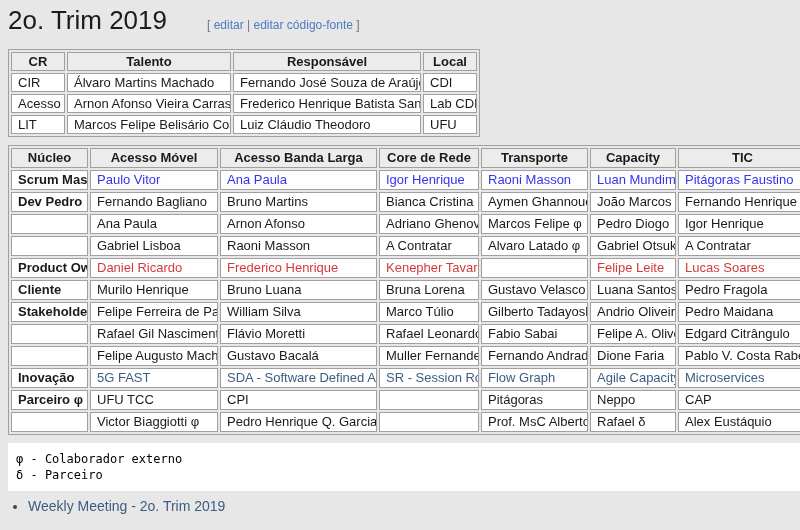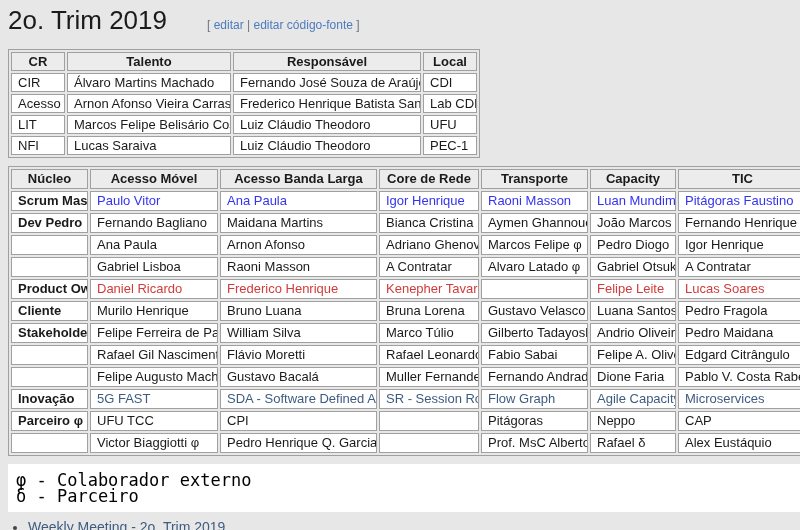--- a/index.html
+++ b/index.html
@@ -44,21 +44,21 @@
   .rl{font-weight:700;}
   a{text-decoration:none;cursor:pointer;}
   .lb{color:var(--link-blue);}
   .lr{color:var(--link-red);}
   .ls{color:var(--link-steel);}
   pre{
     margin:8px 0 0 8px;
     background:#fff;
     padding:8px 0 8px 8px;
     font-family:"DejaVu Sans Mono","Liberation Mono",monospace;
-    font-size:17px;line-height:16px;color:#000;
+    font-size:12px;line-height:16px;color:#000;
   }
   ul.links{margin:7px 0 0 10px;padding-left:18px;}
   ul.links li{font-size:14px;color:#444;}
 </style>
 </head>
 <body>
 
 <h1><span>2o. Trim 2019</span><span class="editsection"><span class="br">[</span> <a>editar</a> <span class="br">|</span> <a>editar código-fonte</a> <span class="br">]</span></span></h1>
 
 <table class="t1">
@@ -85,26 +85,20 @@
     <td>Acesso BL</td>
     <td>Arnon Afonso Vieira Carrasco</td>
     <td>Frederico Henrique Batista Santos</td>
     <td>Lab CDI</td>
   </tr>
   <tr>
     <td>LIT</td>
     <td>Marcos Felipe Belisário Costa φ</td>
     <td>Luiz Cláudio Theodoro</td>
     <td>UFU</td>
-  </tr>
-  <tr>
-    <td>NFI</td>
-    <td>Lucas Saraiva</td>
-    <td>Luiz Cláudio Theodoro</td>
-    <td>PEC-1</td>
   </tr>
 </tbody>
   </table>
 
 <table class="t2">
   <colgroup>
       <col style="width:77px">
       <col style="width:128px">
       <col style="width:157px">
       <col style="width:100px">
@@ -127,21 +121,21 @@
     <td><a class="lb">Paulo Vitor</a></td>
     <td><a class="lb">Ana Paula</a></td>
     <td><a class="lb">Igor Henrique</a></td>
     <td><a class="lb">Raoni Masson</a></td>
     <td><a class="lb">Luan Mundim</a></td>
     <td><a class="lb">Pitágoras Faustino</a></td>
   </tr>
   <tr>
     <td class="rl">Dev Pedro</td>
     <td>Fernando Bagliano</td>
-    <td>Maidana Martins</td>
+    <td>Bruno Martins</td>
     <td>Bianca Cristina</td>
     <td>Aymen Ghannouchi</td>
     <td>João Marcos</td>
     <td>Fernando Henrique</td>
   </tr>
   <tr>
     <td class="rl"></td>
     <td>Ana Paula</td>
     <td>Arnon Afonso</td>
     <td>Adriano Ghenov</td>

